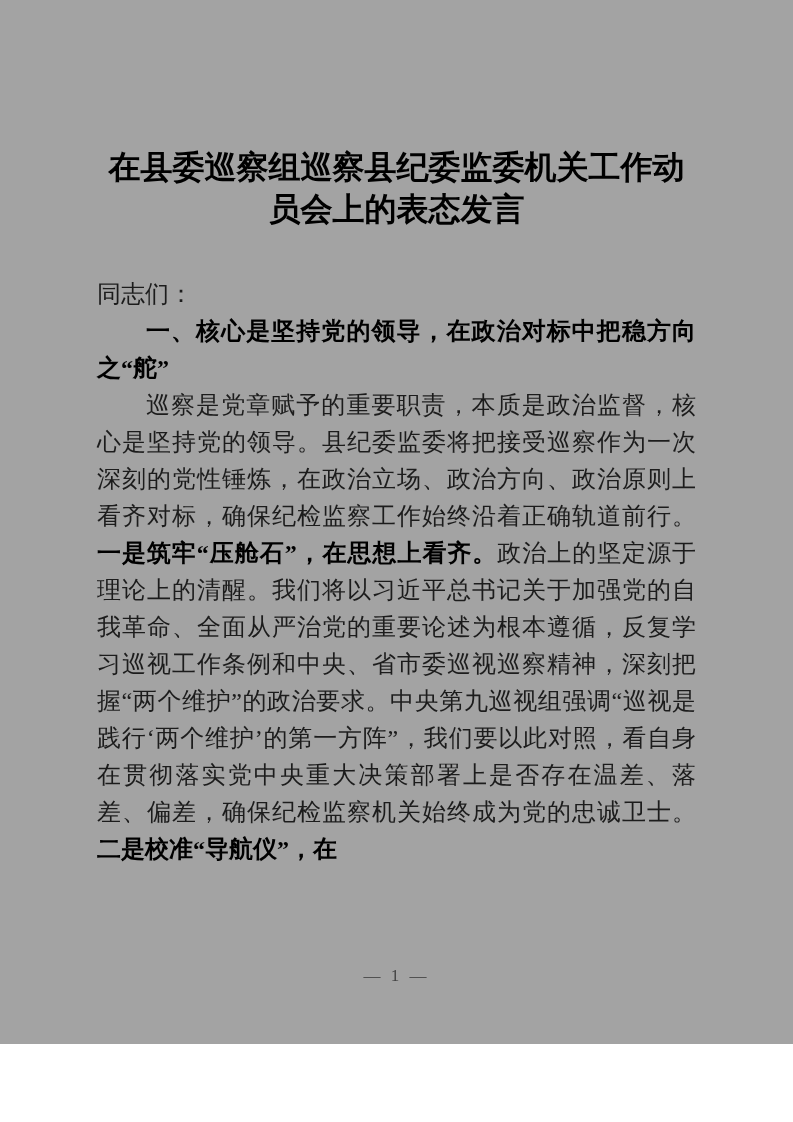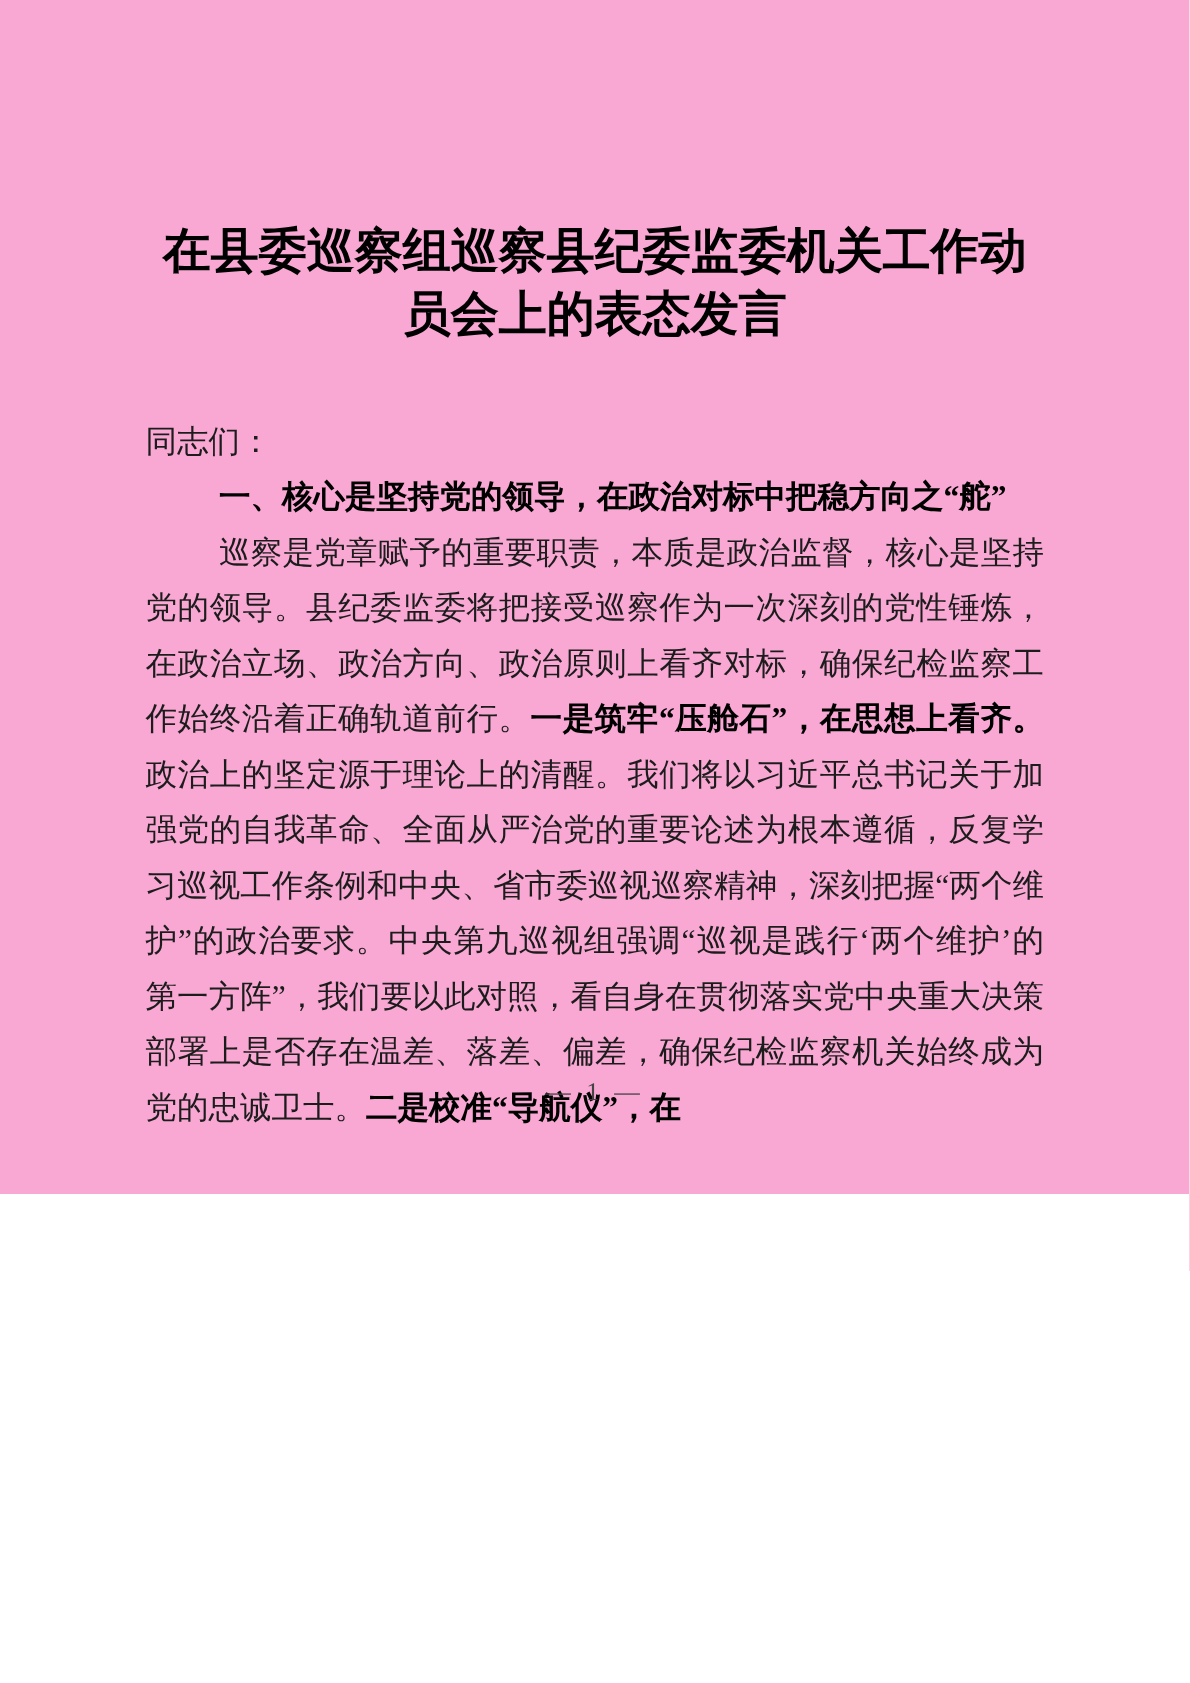--- a/index.html
+++ b/index.html
@@ -3,39 +3,39 @@
 <meta charset="utf-8">
 <style>
   html, body {
     margin: 0;
     padding: 0;
     background: #ffffff;
   }
   .page {
     position: relative;
     width: 793px;
-    height: 796px;
+    height: 1044px;
     margin: 0 auto;
-    background: #f9a8d4;
+    background: #a3a3a3;
     box-sizing: border-box;
     padding: 146px 97px 0 97px;
     overflow: hidden;
     font-family: "Liberation Serif", "DejaVu Serif", serif;
     color: #1c1c1c;
   }
   .doc-title {
     margin: 0 0 46px 0;
     font-size: 32px;
     line-height: 42px;
     font-weight: bold;
     text-align: center;
     color: #000000;
   }
   .doc-body {
-    font-size: 21px;
+    font-size: 24px;
     line-height: 37px;
     text-align: justify;
     color: #1c1c1c;
     margin-top: 41px;
   }
   .salutation {
     margin: 0;
   }
   .para {
     margin: 0;

